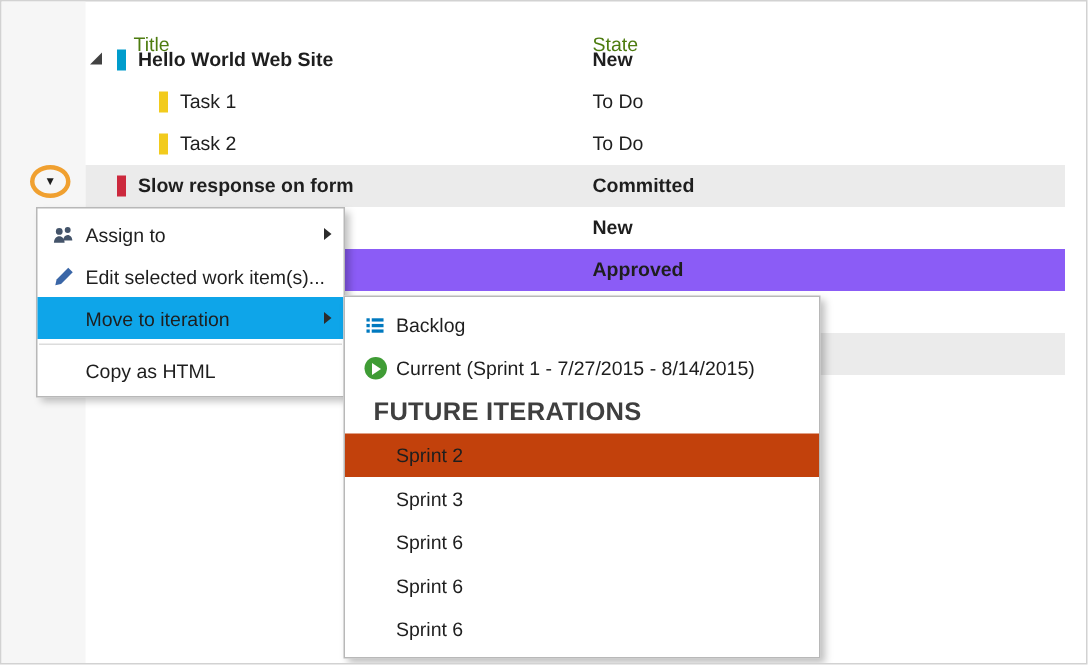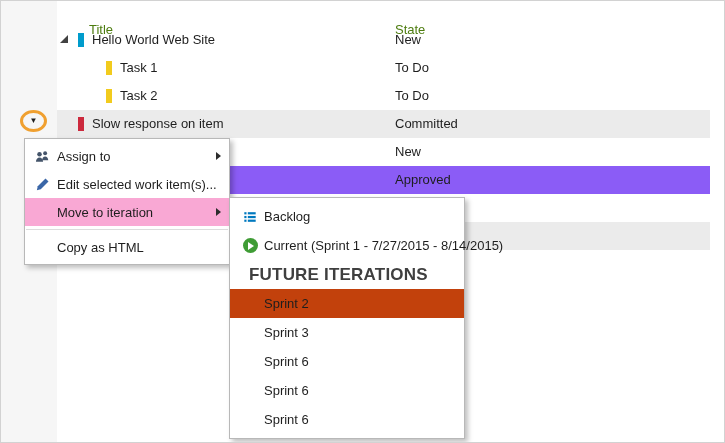--- a/index.html
+++ b/index.html
@@ -12,40 +12,40 @@
                  line-height: 25px; color: #4d7c0f; }
   .grid-header .h-title { position: absolute; left: 32px; }
   .grid-header .h-state { position: absolute; left: 338px; }
 
   .row { position: absolute; left: 56px; width: 653px; height: 28px; line-height: 28px; }
   .expander { position: absolute; left: 3px; top: 9px; width: 0; height: 0;
               border-left: 8px solid transparent; border-bottom: 8px solid #424242; }
   .bar { position: absolute; top: 7px; width: 6px; height: 14px; }
   .row .title { position: absolute; white-space: nowrap; }
   .row .state { position: absolute; left: 338px; }
-  .b { font-weight: normal; }
+  .b { font-weight: bold; }
 
   .callout { position: absolute; left: 19px; top: 109px; width: 27px; height: 22px;
              border: 3px solid #f0a030; border-radius: 50%; display: flex; align-items: center;
              justify-content: center; z-index: 5; }
   .dd-btn { display: flex; align-items: center; justify-content: center; width: 100%; height: 100%; }
   .caret { font-size: 8px; line-height: 1; color: #1e1e1e; }
 
   .menu { position: absolute; left: 23px; top: 137px; width: 206px; background: #fff;
           border: 1px solid #b8b8b8; box-shadow: 3px 3px 5px rgba(0,0,0,.25);
           padding: 3px 0; z-index: 20; }
   .menu-item { display: flex; align-items: center; height: 28px; padding: 0 8px; }
   .mi-icon { width: 18px; margin-right: 6px; display: flex; align-items: center;
              justify-content: center; flex: none; }
   .mi-label { white-space: nowrap; }
   .flyout-arrow { margin-left: auto; width: 0; height: 0; border-left: 5px solid #2c2c2c;
                   border-top: 4px solid transparent; border-bottom: 4px solid transparent; }
   .menu-sep { height: 0; border-top: 1px solid #dcdcdc; margin: 3px 1px; }
 
-  .submenu { position: absolute; left: 228px; top: 196px; width: 236px; background: #fff;
+  .submenu { position: absolute; left: 228px; top: 196px; width: 318px; background: #fff;
              border: 1px solid #b8b8b8; box-shadow: 3px 3px 5px rgba(0,0,0,.25);
              padding: 4px 0; z-index: 21; }
   .submenu-item { display: flex; align-items: center; height: 29px; padding: 0 8px 0 12px; }
   .smi-icon { width: 16px; margin-right: 6px; display: flex; align-items: center;
               justify-content: center; flex: none; }
   .smi-label { white-space: nowrap; }
   .submenu-header { height: 29px; line-height: 29px; padding-left: 19px; font-weight: bold;
                     font-size: 17px; color: #3f3f3f; letter-spacing: .2px; }
 
   .play-circle { width: 15px; height: 15px; border-radius: 50%; position: relative; display: inline-block; }
@@ -79,21 +79,21 @@
   </div>
 
   <div class="row" style="top:81px">
     <span class="bar" style="left: 49px; background: rgb(242, 203, 29);"></span>
     <span class="title" style="left:63px">Task 2</span>
     <span class="state">To Do</span>
   </div>
 
   <div class="row" style="top: 109px; background: rgb(235, 235, 235);">
     <span class="bar" style="left: 21px; background: rgb(204, 41, 61);"></span>
-    <span class="title b" style="left:35px">Slow response on item</span>
+    <span class="title b" style="left:35px">Slow response on form</span>
     <span class="state b">Committed</span>
   </div>
 
   <div class="row" style="top:137px">
     <span class="state b">New</span>
   </div>
 
   <div class="row" style="top: 165px; background: #8b5cf6;">
     <span class="state b">Approved</span>
   </div>
@@ -122,21 +122,21 @@
       <span class="flyout-arrow"></span>
     </div>
     <div class="menu-item">
       <span class="mi-icon">
         <svg width="15" height="15" viewBox="0 0 16 16" style="color: rgb(58, 102, 167);">
           <path fill="currentColor" d="M11.2 1.6l3.2 3.2-8.3 8.3-4.1 1 .9-4.2z"></path>
         </svg>
       </span>
       <span class="mi-label">Edit selected work item(s)...</span>
     </div>
-    <div class="menu-item" style="background: #f9a8d4; align-items: center;">
+    <div class="menu-item" style="background: #0ea5e9; align-items: center;">
       <span class="mi-icon"></span>
       <span class="mi-label">Move to iteration</span>
       <span class="flyout-arrow"></span>
     </div>
     <div class="menu-sep"></div>
     <div class="menu-item">
       <span class="mi-icon"></span>
       <span class="mi-label">Copy as HTML</span>
     </div>
   </div>

